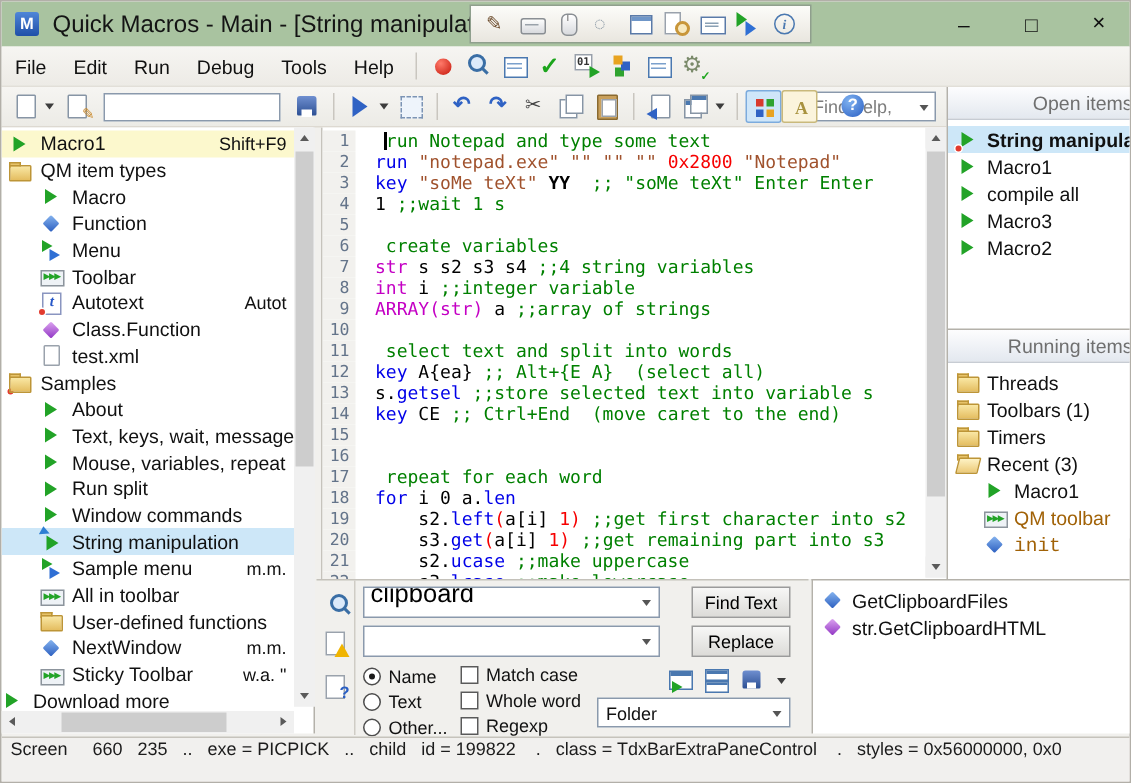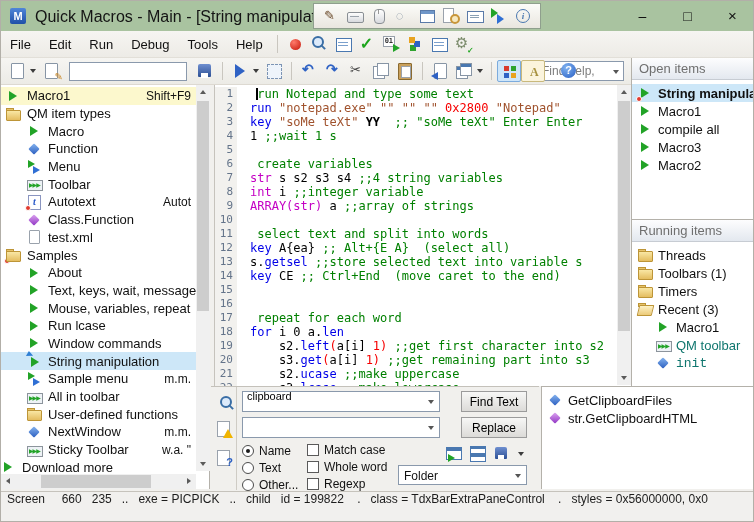--- a/index.html
+++ b/index.html
@@ -55,35 +55,35 @@
   .edlines{position:absolute;left:0;top:2px;width:400px;}
   .eline{display:flex;height:14px;line-height:14px;font-family:"DejaVu Sans Mono",monospace;font-size:12px;white-space:pre;}
   .lnum{flex:0 0 22px;text-align:right;padding-right:4px;background:#f2f1ee;color:#64748a;font-size:11px;}
   .ecode{position:relative;padding-left:13px;}
   .caret{position:absolute;left:19px;top:1px;width:2px;height:12px;background:#000;}
   .tk-d{color:#000}.tk-k{color:#0000e8}.tk-t{color:#c400c4}.tk-s{color:#a0522d}.tk-n{color:#f60000}
   .tk-c{color:#008000}.tk-b{color:#000;font-weight:bold}
   
   .rightcol{position:absolute;left:630px;top:57px;width:124px;height:328px;background:#fff;border-left:1px solid #b4b1aa;}
   .pheader{height:22px;background:linear-gradient(#fdfdfe,#e3e8ef);border-bottom:1px solid #c7ccd3;color:#6f6f6f;
-           font-size:13px;padding:3px 0 0 7px;}
+           font-size:13px;padding:3px 0 0 7px;text-align:right;}
   .plist{padding:4px 0 0 0;background:#fff;}
   .prow{display:flex;align-items:center;height:18px;font-size:13px;white-space:nowrap;width:fit-content;padding:0 4px 0 6px;}
   .prow .ic{margin-right:5px;}
   .prow.active{background:#cde7f8;}
   .prow.active .plabel{font-weight:bold;}
-  .muted .plabel{color:#0f766e;}
+  .muted .plabel{color:#a16207;}
   .runpanel{border-top:1px solid #b4b1aa;}
   
   .findpanel{position:absolute;left:210px;top:385px;width:328px;height:103px;background:#f1f0ed;border-top:1px solid #c4c1ba;font-size:12px;}
   .ficons{position:absolute;left:0;top:0;width:26px;height:103px;border-right:1px solid #cfccc5;}
   .fic{position:absolute;left:4px;width:18px;height:18px;}
   .combo{position:absolute;background:#fff;border:1px solid #8a99ac;height:21px;}
   .combo::after{content:"";position:absolute;right:5px;top:8px;border-top:4px solid #555;border-left:3px solid transparent;border-right:3px solid transparent;}
-  .combo input{position:absolute;left:0;top:0;width:100%;height:100%;border:none;font-size:11px;padding:0 16px 12px 4px;background:transparent;outline:none;font-family:"Liberation Sans",sans-serif;}
+  .combo input{position:absolute;left:0;top:0;width:100%;height:100%;border:none;font-size:17px;padding:0 16px 12px 4px;background:transparent;outline:none;font-family:"Liberation Sans",sans-serif;}
   .btn{position:absolute;width:66px;height:21px;border:1px solid #9b9b9b;background:linear-gradient(#f7f7f6,#dcdbd8);
        font-size:12px;text-align:center;line-height:19px;}
   .optrow{position:absolute;display:flex;align-items:center;height:15px;white-space:nowrap;}
   .radio{width:12px;height:12px;border:1px solid #4c4c4c;border-radius:50%;background:#fff;margin-right:5px;position:relative;}
   .radio.on::before{content:"";position:absolute;left:3px;top:3px;width:4px;height:4px;border-radius:50%;background:#1a1a1a;}
   .chk{width:12px;height:12px;border:1px solid #5a5a5a;background:#fff;margin-right:5px;}
   .sbtn{position:absolute;width:21px;height:17px;}
   
   .results{position:absolute;left:540px;top:385px;width:214px;height:103px;background:#fff;border-left:1px solid #b4b1aa;border-top:1px solid #b4b1aa;padding-top:4px;}
   
@@ -292,21 +292,21 @@
         <div class="trow" style="padding-left: 26px;">
           <span class="ic ic-play"></span>
           <span class="tlabel">Text, keys, wait, messages</span>
         </div>
         <div class="trow" style="padding-left: 26px;">
           <span class="ic ic-play"></span>
           <span class="tlabel">Mouse, variables, repeat</span>
         </div>
         <div class="trow" style="padding-left: 26px;">
           <span class="ic ic-play"></span>
-          <span class="tlabel">Run lcase</span>
+          <span class="tlabel">Run split</span>
         </div>
         <div class="trow" style="padding-left: 26px;">
           <span class="ic ic-play"></span>
           <span class="tlabel">Window commands</span>
         </div>
         <div class="trow selected" style="padding-left: 26px;">
           <span class="ic ic-play-open"></span>
           <span class="tlabel">String manipulation</span>
         </div>
         <div class="trow" style="padding-left: 26px;">

